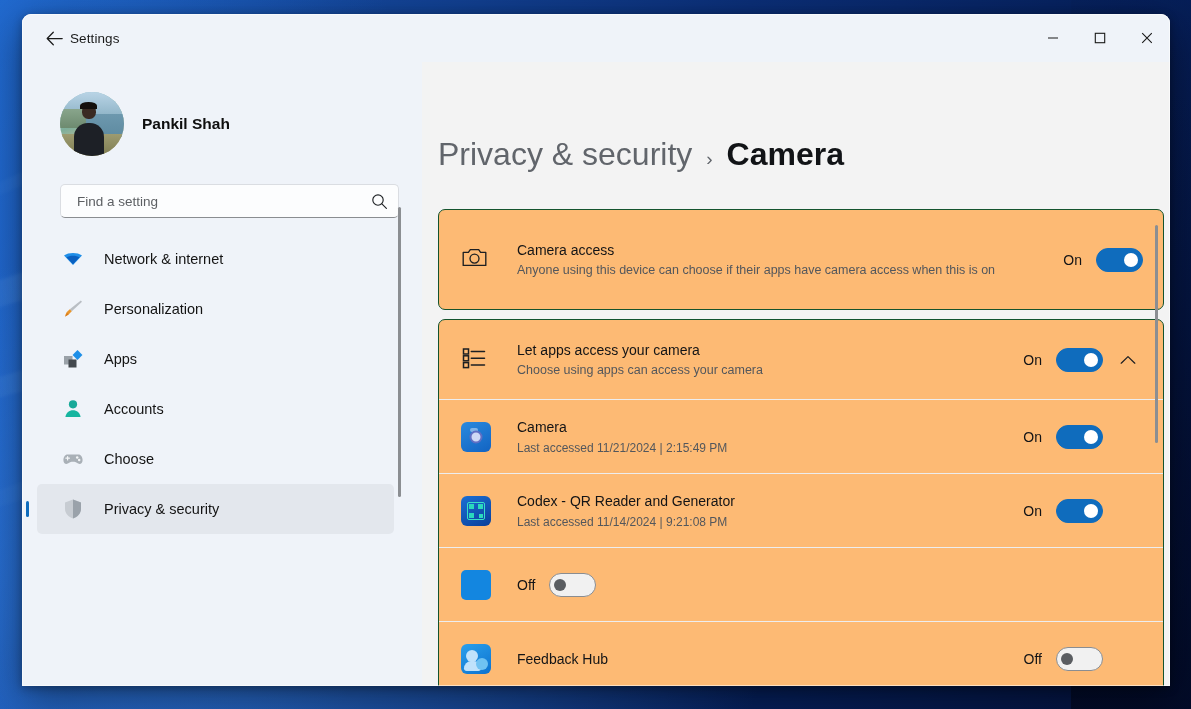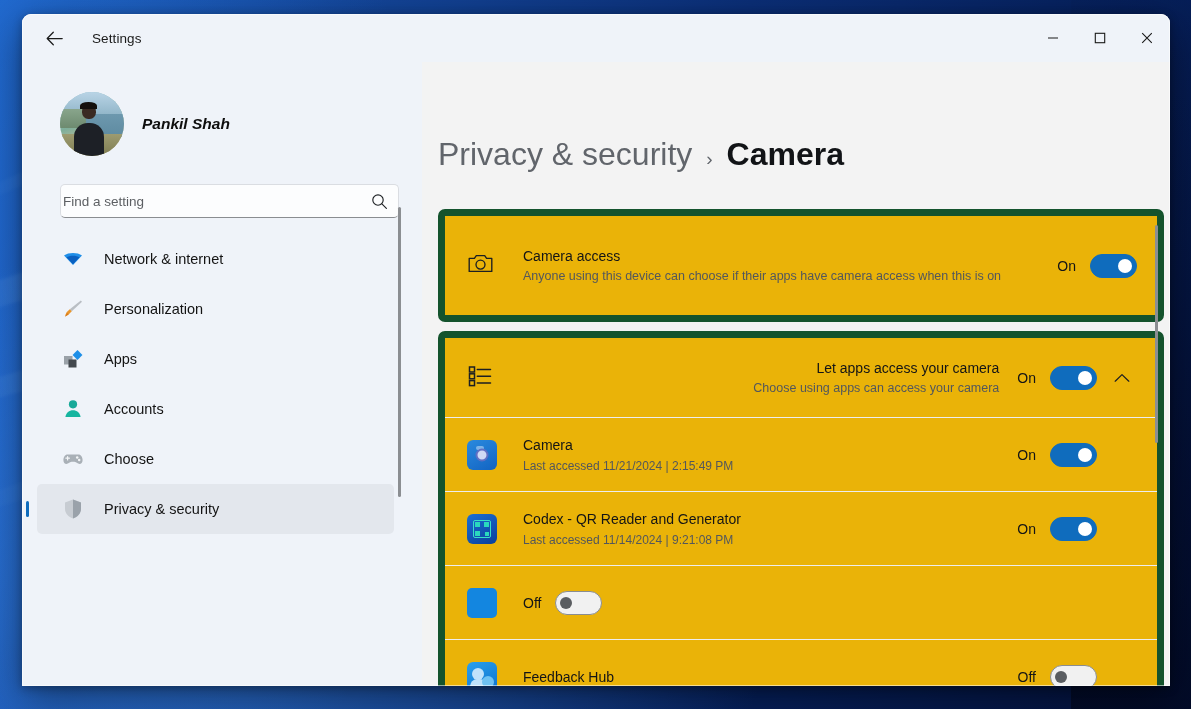--- a/index.html
+++ b/index.html
@@ -52,42 +52,41 @@
     display: flex; align-items: center;
     background: #eff3f9;
     position: relative; z-index: 20;
   }
   .back-btn {
     width: 32px; height: 32px; margin-left: 16px;
     display: flex; align-items: center; justify-content: center;
     border-radius: 5px; cursor: pointer;
   }
   .app-title {
-    margin-left: 22px; font-size: 13.5px; color: #1a1a1a; letter-spacing: .1px;
+    font-size: 13.5px; color: #1a1a1a; letter-spacing: .1px;
   }
   .winctl { margin-left: auto; display: flex; height: 48px; }
   .winctl div {
     width: 47px; height: 48px; display: flex; align-items: center; justify-content: center;
     cursor: pointer; color: #1a1a1a;
   }
 
   
   .wbody { flex: 1; display: flex; min-height: 0; position: relative; }
 
   
   .sidebar {
     width: 400px; flex: 0 0 400px;
     background: #eff3f9;
     position: relative;
     padding-left: 15px;
   }
   .account {
     display: flex; align-items: center; gap: 18px;
     padding: 30px 0 0 23px;
-    font-style: italic;
   }
   .avatar {
     width: 64px; height: 64px; border-radius: 50%;
     overflow: hidden; position: relative; flex: 0 0 64px;
     background: linear-gradient(160deg,#9ec6de 0%, #7fae9a 45%, #c8c199 70%, #9c9a6b 100%);
   }
   .avatar .sky { position:absolute; left:0; right:0; top:0; height:38%;
     background: linear-gradient(180deg,#b9d4e6,#8fb4c7); }
   .avatar .water { position:absolute; left:40%; right:0; top:34%; height:38%;
     background: linear-gradient(180deg,#6d98ae,#5d8aa0); }
@@ -101,21 +100,21 @@
     background:#3a2b23; border-radius: 50% 50% 45% 45%; }
   .avatar .hair { position:absolute; left:32%; top:15%; width:26%; height:12%;
     background:#14100d; border-radius: 50% 50% 0 0; }
   .account-name { font-size: 15.5px; font-weight: bold; color: #0e0e0e; }
 
   .search-wrap { padding: 28px 23px 0 23px; }
   .search-box {
     height: 34px; background: #fcfdfe; border: 1px solid #dadde2;
     border-bottom: 1.6px solid #8a8d91;
     border-radius: 5px; display: flex; align-items: center;
-    padding: 0 10px 0 2px;
+    padding: 0 10px 0 16px;
   }
   .search-box input {
     flex: 1; border: 0; outline: 0; background: transparent;
     font-family: inherit; font-size: 13.5px; color: #1b1b1b;
   }
   .search-box input::placeholder { color: #5c5f63; }
   .search-ic { flex: 0 0 18px; display:flex; align-items:center; justify-content:center; cursor:pointer; }
 
   .navlist { margin-top: 16px; position: relative; }
   .navitem {
@@ -146,22 +145,22 @@
     display: flex; align-items: baseline; gap: 14px;
     padding: 74px 0 0 0; margin-left: 0;
   }
   .bc-parent { font-size: 32px; color: #61656b; cursor: pointer; }
   .bc-sep { font-size: 19px; color: #61656b; }
   .bc-current { font-size: 32px; font-weight: bold; color: #111316; }
 
   .cards { margin-top: 36px; }
 
   .card {
-    background: #eab308;
-    border: 7px solid #14532d;
+    background: #fdba74;
+    border: 1px solid #14532d;
     border-radius: 7px;
     width: 726px;
   }
   .card + .card { margin-top: 9px; }
 
   .crow {
     display: flex; align-items: center;
     padding: 0 20px 0 22px;
     min-height: 68px;
   }
@@ -402,21 +401,21 @@
                 <div class="cdesc">Anyone using this device can choose if their apps have camera access when this is on</div>
               </div>
               <div class="state">On</div>
               <div class="toggle on">
                 <span class="knob"></span>
               </div>
             </div>
           </div>
 
           <div class="card">
-            <div class="crow" style="min-height:79px;text-align:right;">
+            <div class="crow" style="min-height:79px;">
               <div class="lead">
                 <span>
                   <svg width="26" height="26" viewBox="0 0 26 26">
                     <rect x="2.5" y="4" width="5" height="5" fill="none" stroke="#1c1f22" stroke-width="1.5"></rect>
                     <rect x="2.5" y="10.8" width="5" height="5" fill="none" stroke="#1c1f22" stroke-width="1.5"></rect>
                     <rect x="2.5" y="17.6" width="5" height="5" fill="none" stroke="#1c1f22" stroke-width="1.5"></rect>
                     <path d="M10.3 6.5 H23.5 M10.3 13.3 H23.5 M10.3 20.1 H23.5" stroke="#1c1f22" stroke-width="1.5" stroke-linecap="round"></path>
                   </svg>
                 </span>
               </div>

